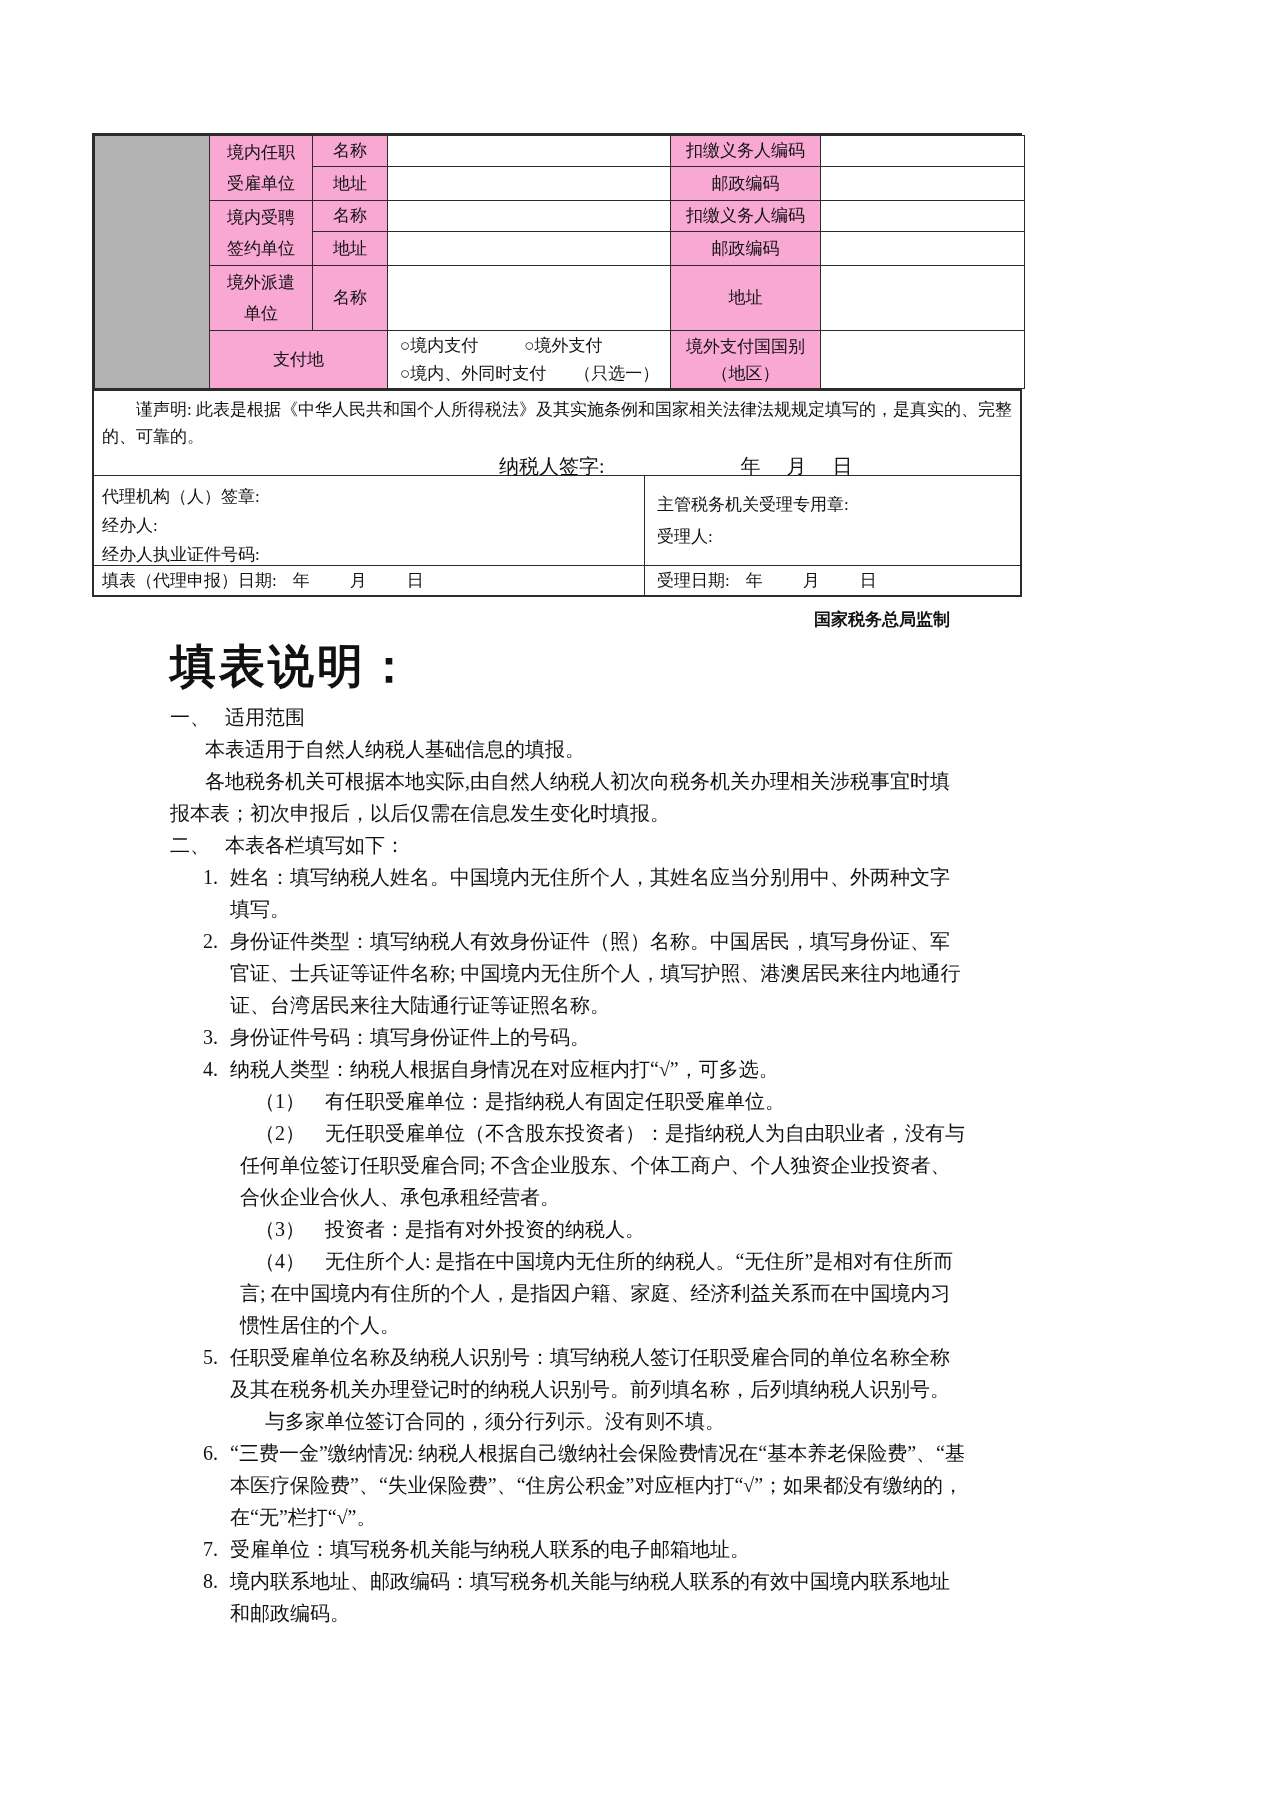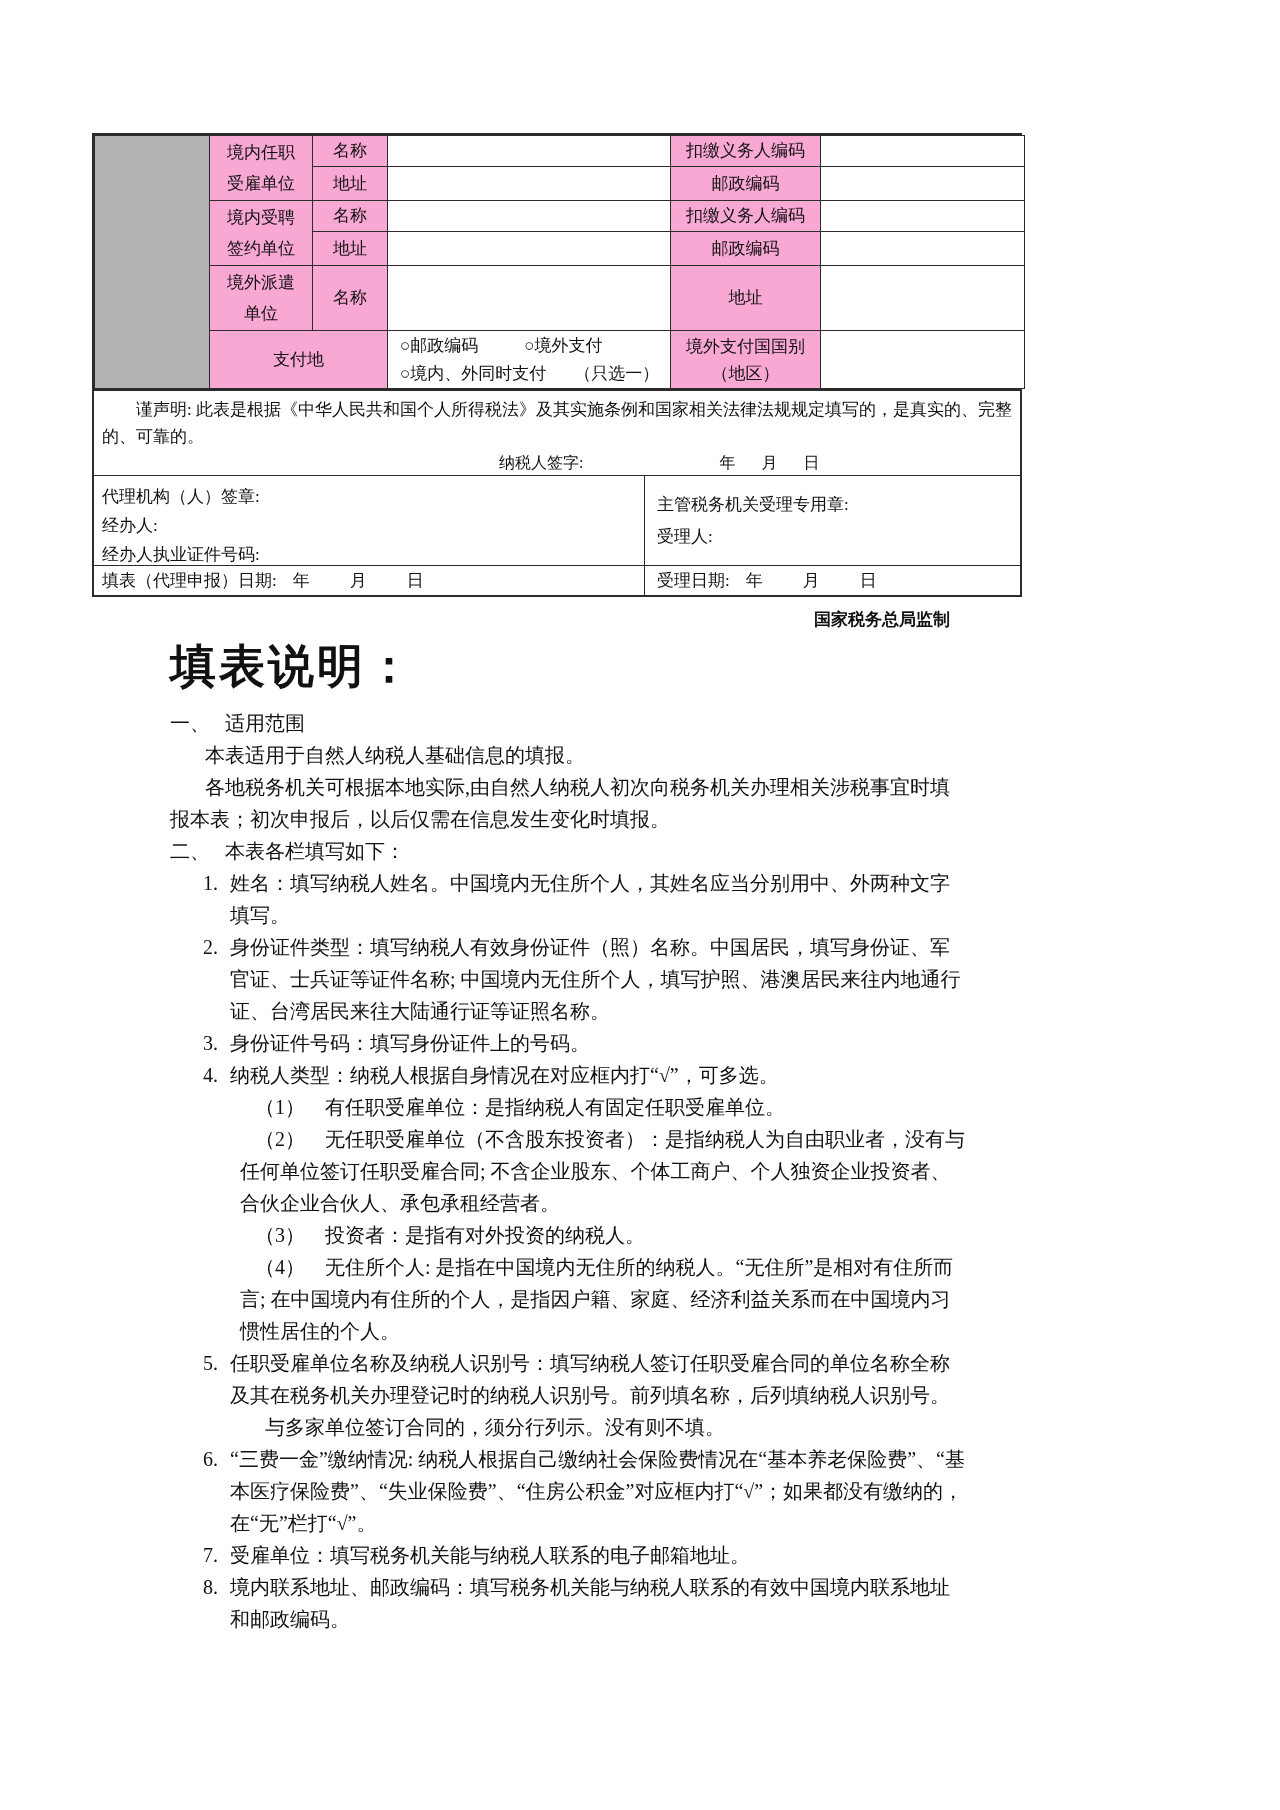--- a/index.html
+++ b/index.html
@@ -33,21 +33,21 @@
   td.input{ background:#ffffff; }
   td.unit div { line-height:31px; }
   td.two-line div { line-height:27px; }
   td.pay-cell { text-align:left; padding-left:12px; }
   .pay-line { display:flex; gap:46px; line-height:26px; }
   .pay-line + .pay-line { gap:28px; margin-top:2px; }
 
   
   .decl { border-top:2px solid #2b2b2b; height:86px; padding:5px 8px 0 8px; overflow:hidden; }
   .decl-text { font-size:17px; line-height:27px; text-indent:2em; }
-  .sign-row { display:flex; align-items:center; margin-top:3px; padding-left:397px; font-size:16px; }
+  .sign-row { display:flex; align-items:center; margin-top:3px; padding-left:397px; font-size:20px; }
   .sign-space { display:inline-block; width:110px; height:20px; }
   .ymd { display:inline-flex; }
   .sign-row .ymd span { margin-left:26px; }
   
   .row2 { display:flex; border-top:1px solid #2b2b2b; }
   .row2 .cl { width:551px; border-right:1px solid #2b2b2b; }
   .row2 .cr { flex:1; }
   .agent-row { height:90px; }
   .agent-row .cl { padding:6px 0 0 8px; }
   .agent-row .cl p { font-size:17px; line-height:29px; }
@@ -61,21 +61,21 @@
   .date-row .ymd span { margin-right:40px; }
 
   
   .watermark { width:1022px; text-align:right; margin-top:11px; font-size:17px; font-weight:bold; padding-right:72px; }
 
   
   .instr-title {
     margin:8px 0 0 170px;
     font-size:46px; font-weight:bold; letter-spacing:3px; line-height:56px;
   }
-  .instructions { margin:12px 0 0 170px; width:798px; font-size:20px; line-height:32px; }
+  .instructions { margin:6px 0 0 170px; width:798px; font-size:20px; line-height:32px; }
   .sec .secnum { display:inline-block; min-width:55px; }
   .p-indent  { padding-left:35px; }           
   .p-first   { text-indent:35px; }            
   .item { padding-left:60px; }
   .item .num { display:inline-block; width:27px; margin-left:-27px; }
   .subitem { padding-left:70px; text-indent:15px; }
   .item-extra { padding-left:95px; }
 </style>
 </head>
 <body>
@@ -133,21 +133,21 @@
         </td>
         <td class="lbl">名称</td>
         <td class="input"></td>
         <td class="lbl">地址</td>
         <td class="input"></td>
       </tr>
       <tr class="h58">
         <td class="lbl" colspan="2">支付地</td>
         <td class="input pay-cell">
           <div class="pay-line">
-            <span>○邮政编码</span>
+            <span>○境内支付</span>
             <span>○境外支付</span>
           </div>
           <div class="pay-line">
             <span>○境内、外同时支付</span>
             <span>（只选一）</span>
           </div>
         </td>
         <td class="lbl two-line">
           <div>境外支付国国别</div>
           <div>（地区）</div>

